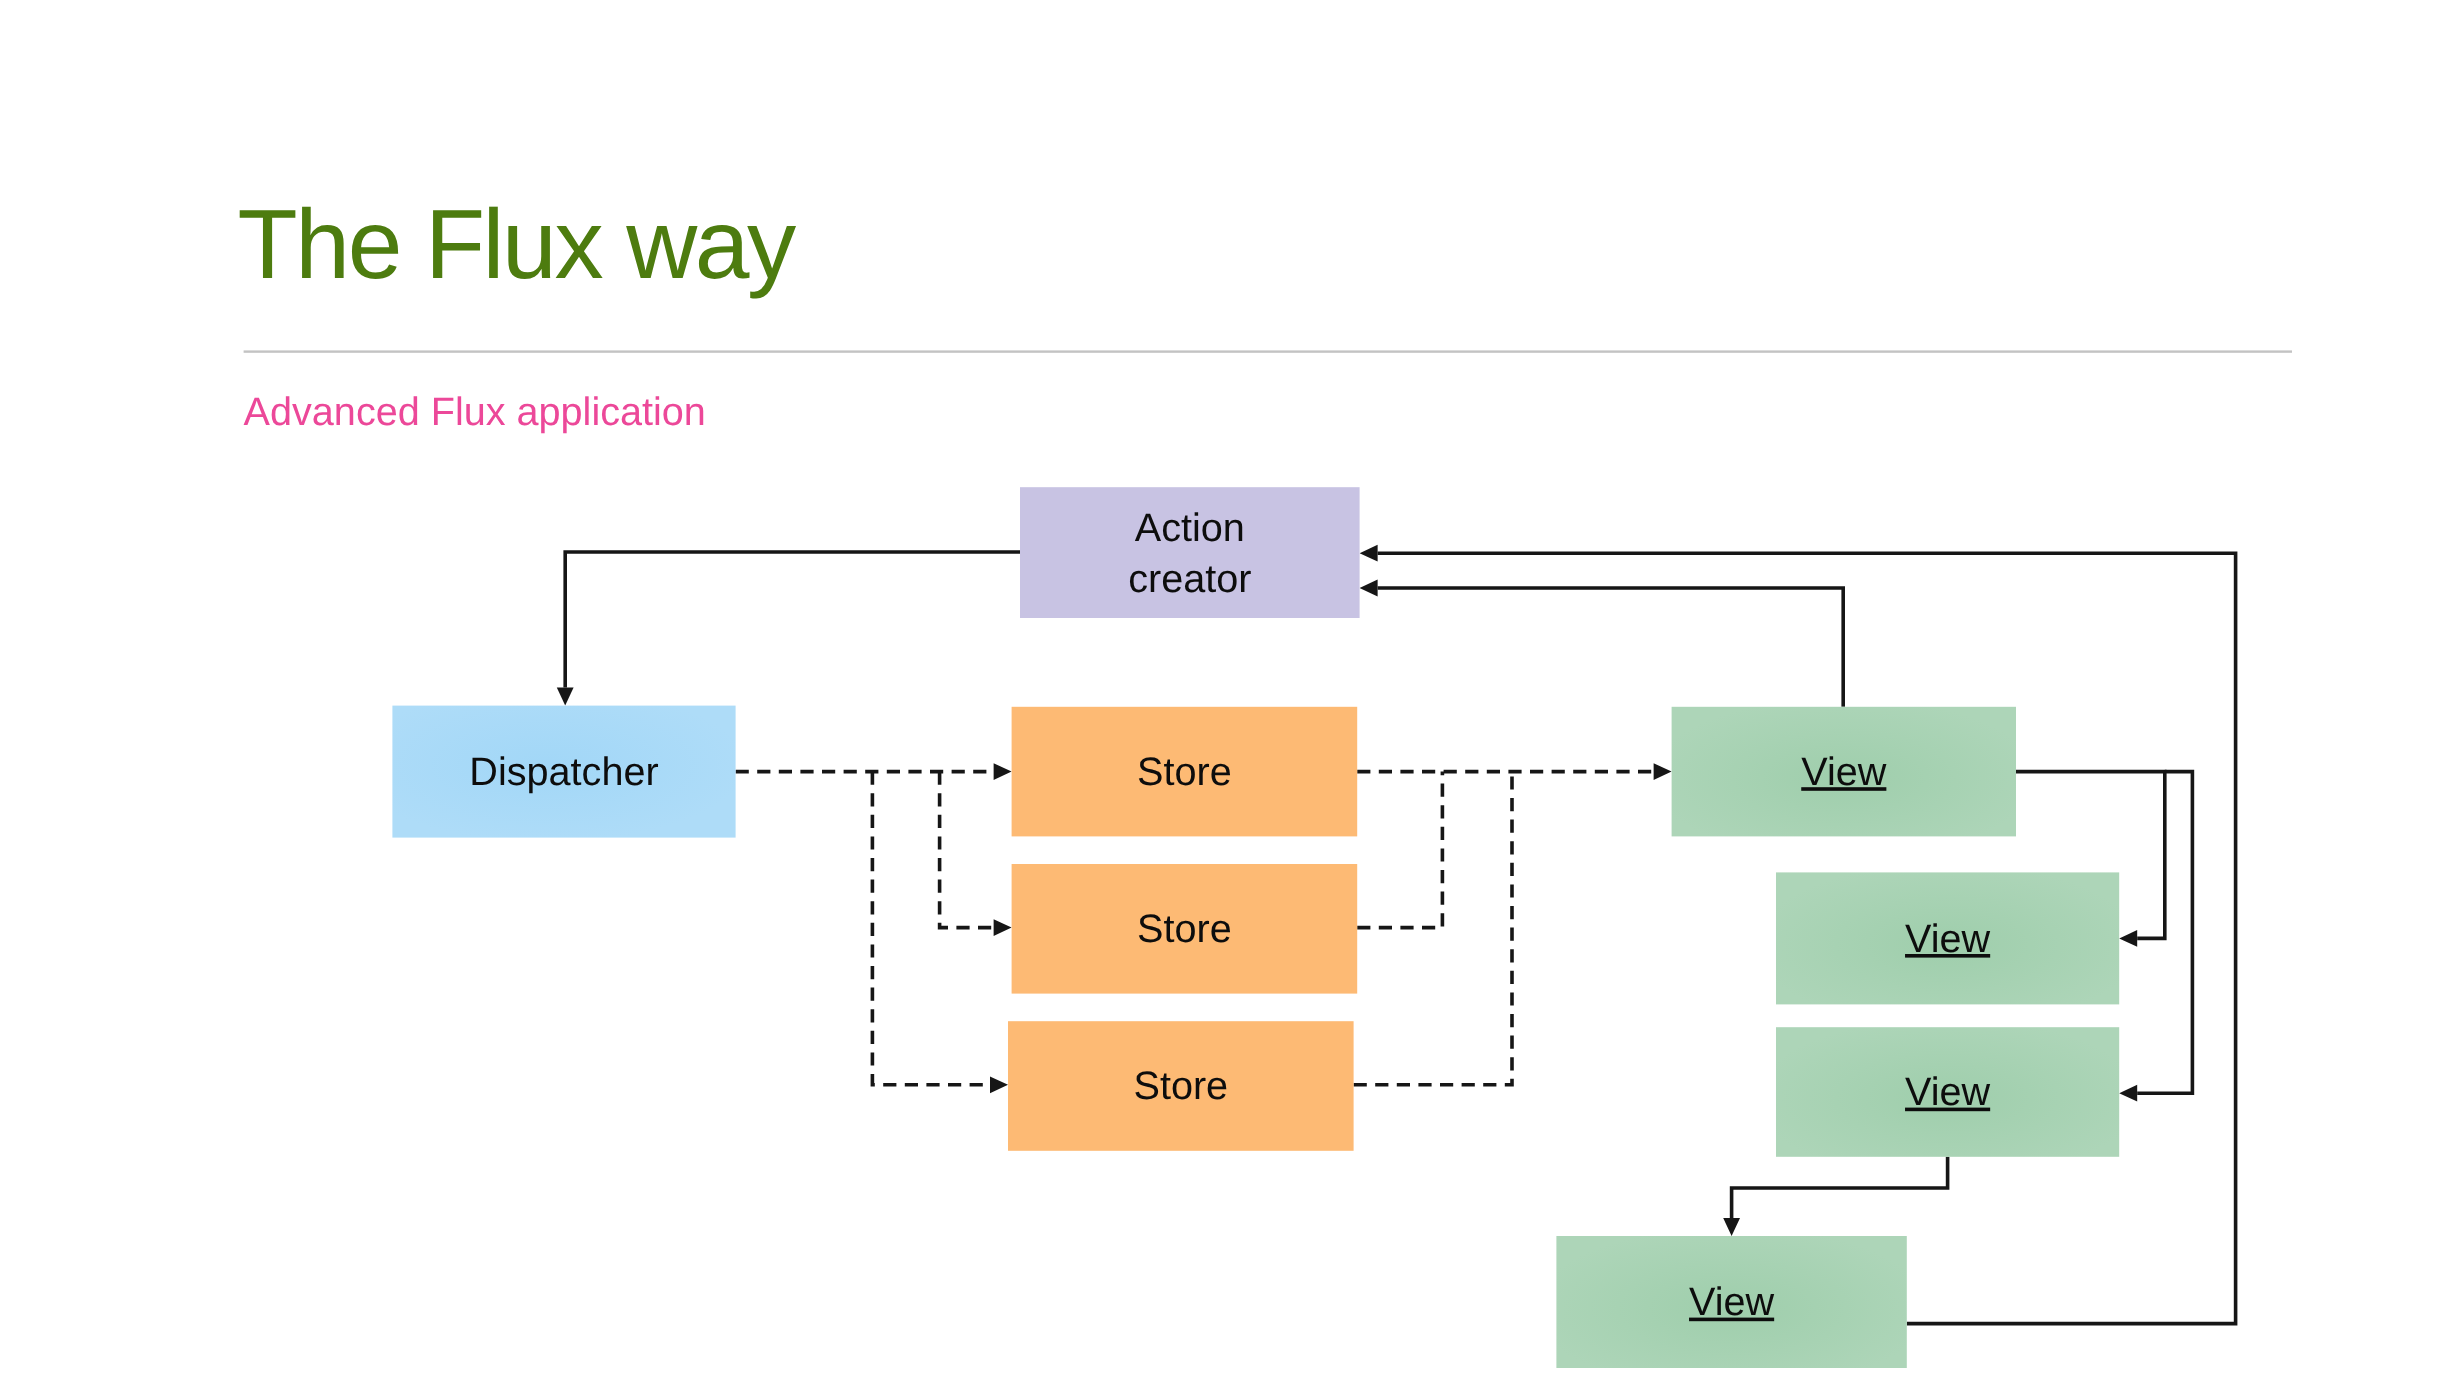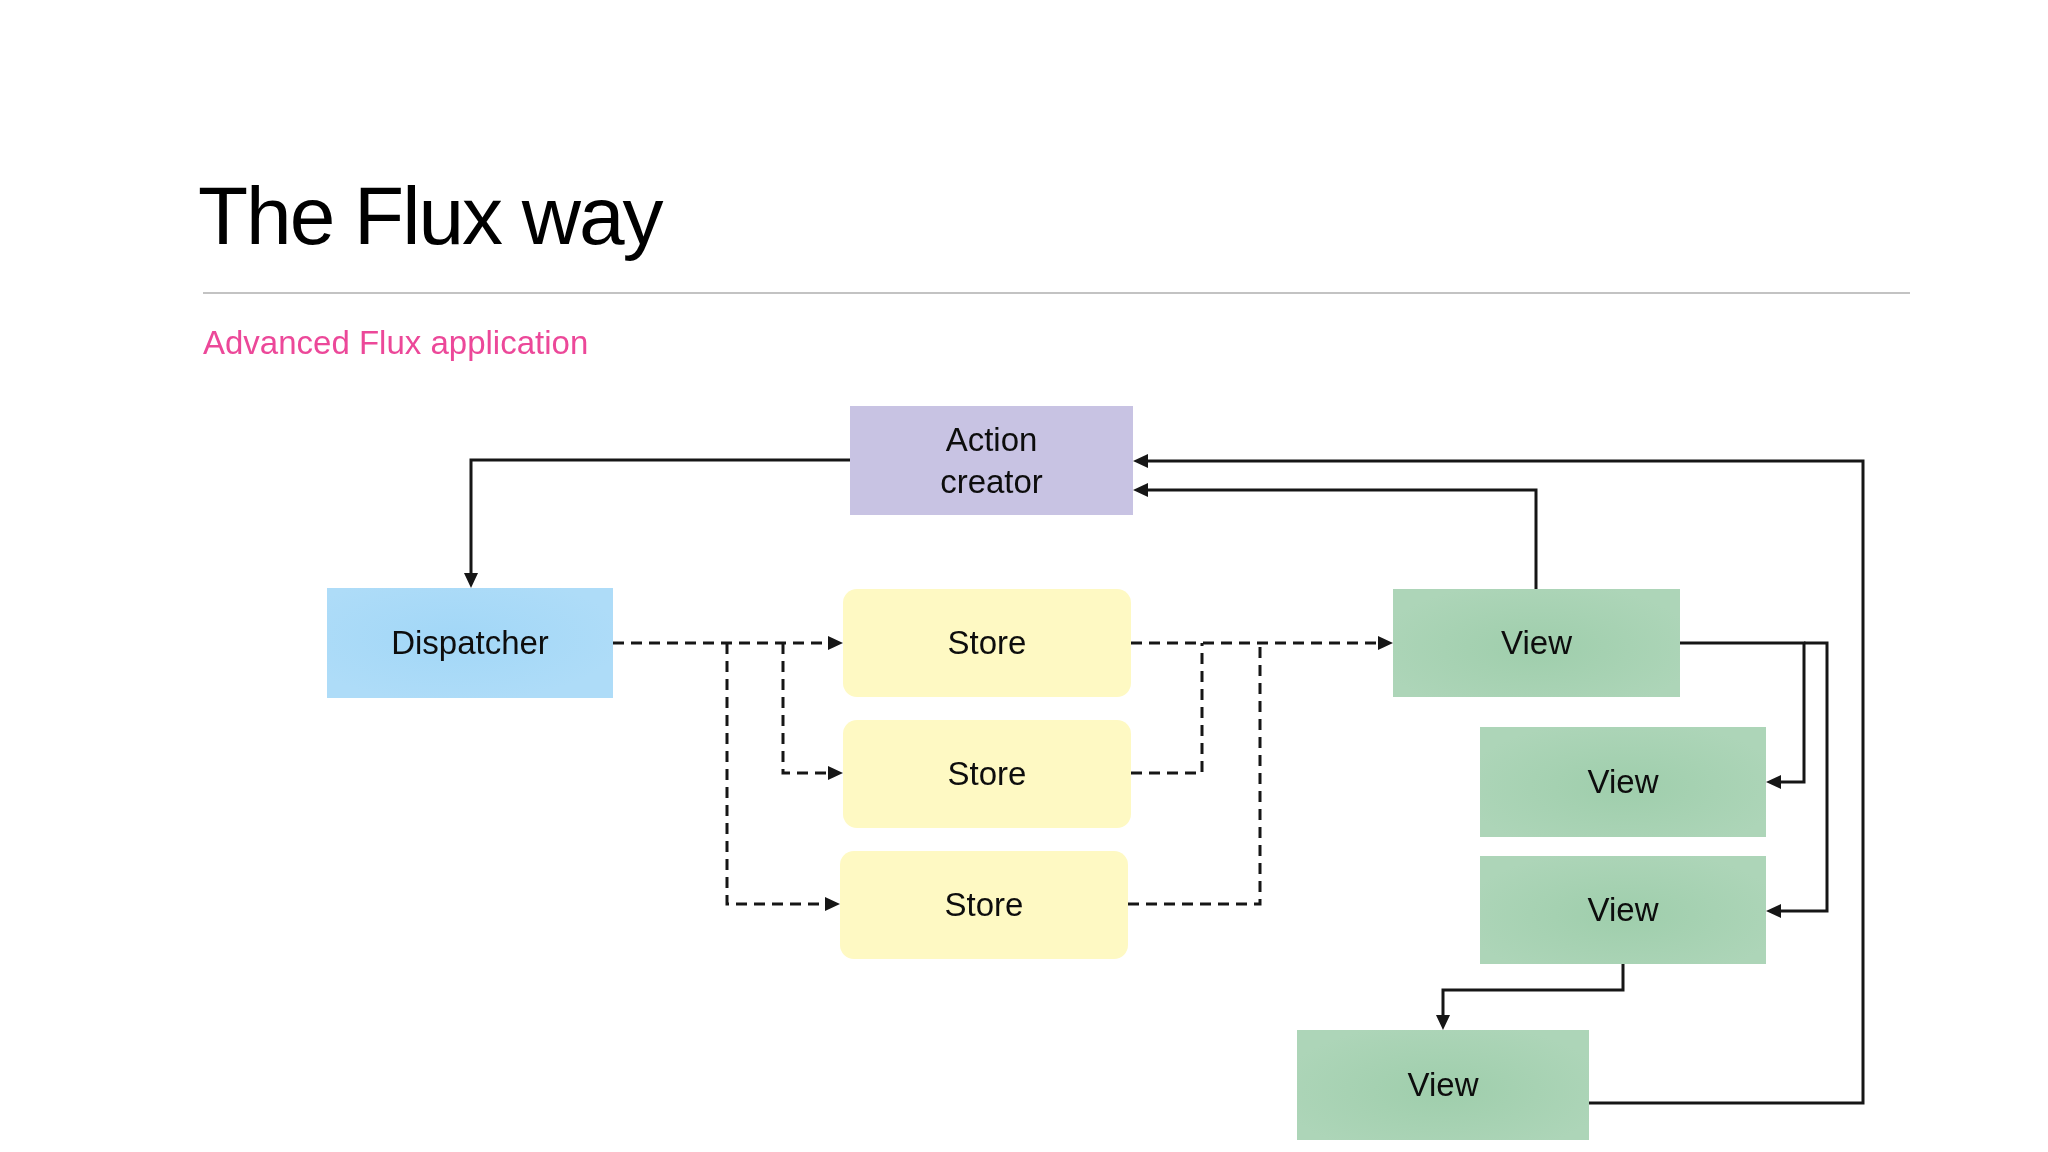--- a/index.html
+++ b/index.html
@@ -9,25 +9,25 @@
     overflow: hidden;
     font-family: "Liberation Sans", sans-serif;
   }
   #slide {
     position: relative;
     width: 2048px; height: 1152px;
     background: #ffffff;
   }
   .title {
     position: absolute;
-    left: 198px; top: 169px;
+    left: 198px; top: 158px;
     font-size: 82px;
     font-weight: 300;
     letter-spacing: -2px;
-    color: #000000;
+    color: #4d7c0f;
     line-height: 1.15;
     white-space: nowrap;
   }
   .divider {
     position: absolute;
     left: 203px; top: 292px;
     width: 1707px; height: 0;
     border-top: 2px solid #c3c3c3;
   }
   .subtitle {
@@ -51,22 +51,22 @@
     align-items: center;
     justify-content: center;
     text-align: center;
     font-size: 33px;
     color: #0d0d0d;
     line-height: 1.25;
     white-space: pre-line;
   }
   .node.purple { background: #c8c3e3; }
   .node.blue   { background: radial-gradient(ellipse at 45% 45%, #a2d7f7 0%, #aedcf8 75%); }
-  .node.tan    { background: #fef9c3; border-radius: 14px; }
-  .node.green  { background: radial-gradient(ellipse at 50% 55%, #9fceac 0%, #add5b8 80%); }
+  .node.tan    { background: #fdba74; }
+  .node.green  { background: radial-gradient(ellipse at 50% 55%, #9fceac 0%, #add5b8 80%); text-decoration: underline; }
 
   #node-action-creator { left: 850px;  top: 406px;  width: 283px; height: 109px; }
   #node-dispatcher     { left: 327px;  top: 588px;  width: 286px; height: 110px; }
   #node-store-1        { left: 843px;  top: 589px;  width: 288px; height: 108px; }
   #node-store-2        { left: 843px;  top: 720px;  width: 288px; height: 108px; }
   #node-store-3        { left: 840px;  top: 851px;  width: 288px; height: 108px; }
   #node-view-1         { left: 1393px; top: 589px;  width: 287px; height: 108px; }
   #node-view-2         { left: 1480px; top: 727px;  width: 286px; height: 110px; }
   #node-view-3         { left: 1480px; top: 856px;  width: 286px; height: 108px; }
   #node-view-4         { left: 1297px; top: 1030px; width: 292px; height: 110px; }

